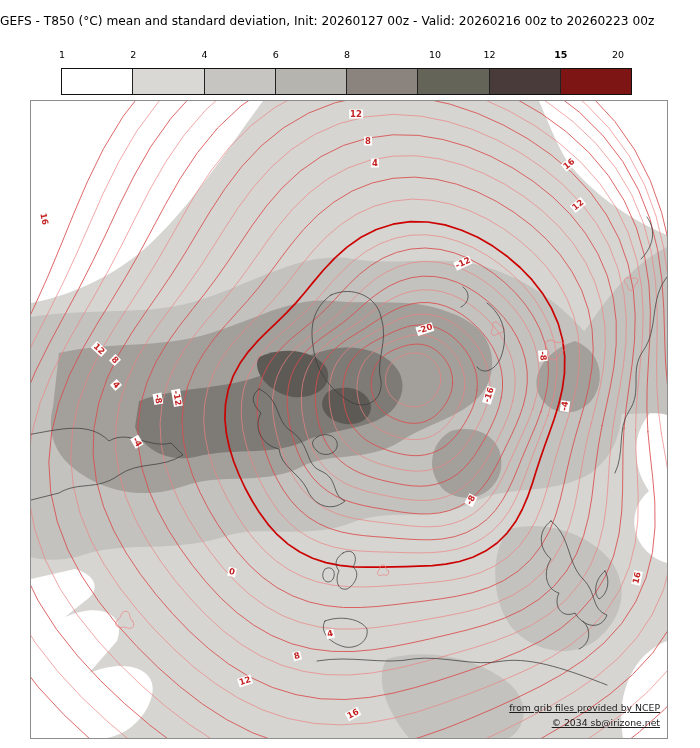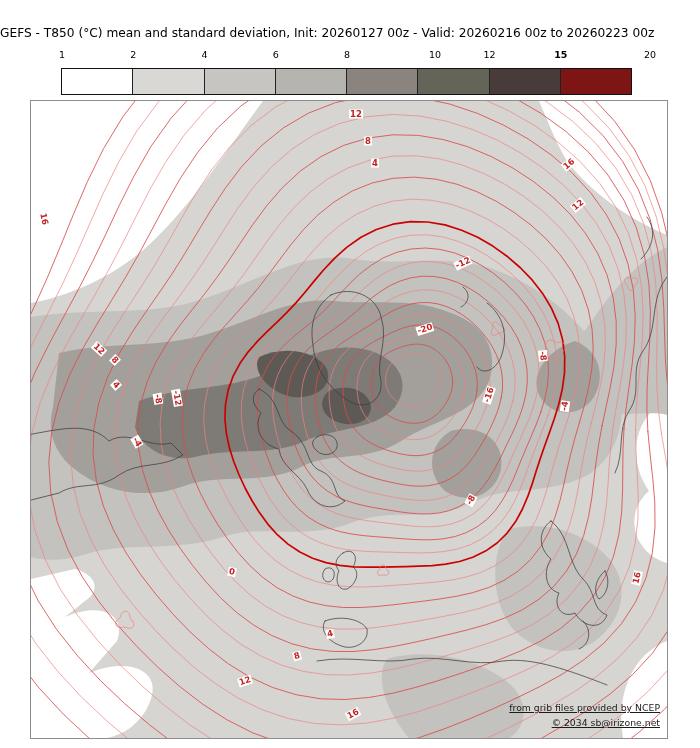--- a/index.html
+++ b/index.html
@@ -2,21 +2,21 @@
 <html><head>
 <meta charset="utf-8">
 <style>
   html,body{margin:0;padding:0;}
   body{
     width:700px;height:748px;position:relative;background:#ffffff;
     font-family:"DejaVu Sans","Liberation Sans",sans-serif;color:#000;
     overflow:hidden;
   }
   .title{
-    position:absolute;top:26px;left:0;width:627px;text-align:center;
+    position:absolute;top:14px;left:0;width:627px;text-align:center;
     font-size:12.2px;letter-spacing:0;white-space:nowrap;
   }
   .cb-ticks{position:absolute;top:49px;left:62px;width:570px;height:12px;font-size:9.5px;}
   .cb-ticks span{position:absolute;top:0;transform:translateX(-50%);}
   .cb-bar{
     position:absolute;top:68px;left:61px;width:571px;height:27px;
     border:1.6px solid #111;box-sizing:border-box;display:flex;
   }
   .cb-bar .seg{flex:1 1 0;border-right:1px solid #222;}
   .cb-bar .seg:last-child{border-right:none;}
@@ -42,21 +42,21 @@
 
 <div class="cb-ticks" id="cb-ticks">
     <span style="left: 0px;">1</span>
     <span style="left: 71.25px;">2</span>
     <span style="left: 142.5px;">4</span>
     <span style="left: 213.75px;">6</span>
     <span style="left: 285px;">8</span>
     <span style="left: 373px;">10</span>
     <span style="left: 427.5px;">12</span>
     <span style="left: 498.75px; font-weight: bold;">15</span>
-    <span style="left: 588px;">20</span>
+    <span style="left: 556px;">20</span>
   </div>
 <div class="cb-bar" id="cb-bar">
     <div class="seg" style="background: rgb(255, 255, 255);"></div>
     <div class="seg" style="background: rgb(217, 216, 212);"></div>
     <div class="seg" style="background: rgb(198, 197, 193);"></div>
     <div class="seg" style="background: rgb(181, 180, 174);"></div>
     <div class="seg" style="background: rgb(139, 131, 126);"></div>
     <div class="seg" style="background: rgb(101, 100, 89);"></div>
     <div class="seg" style="background: rgb(72, 59, 57);"></div>
     <div class="seg" style="background: rgb(125, 21, 21);"></div>

